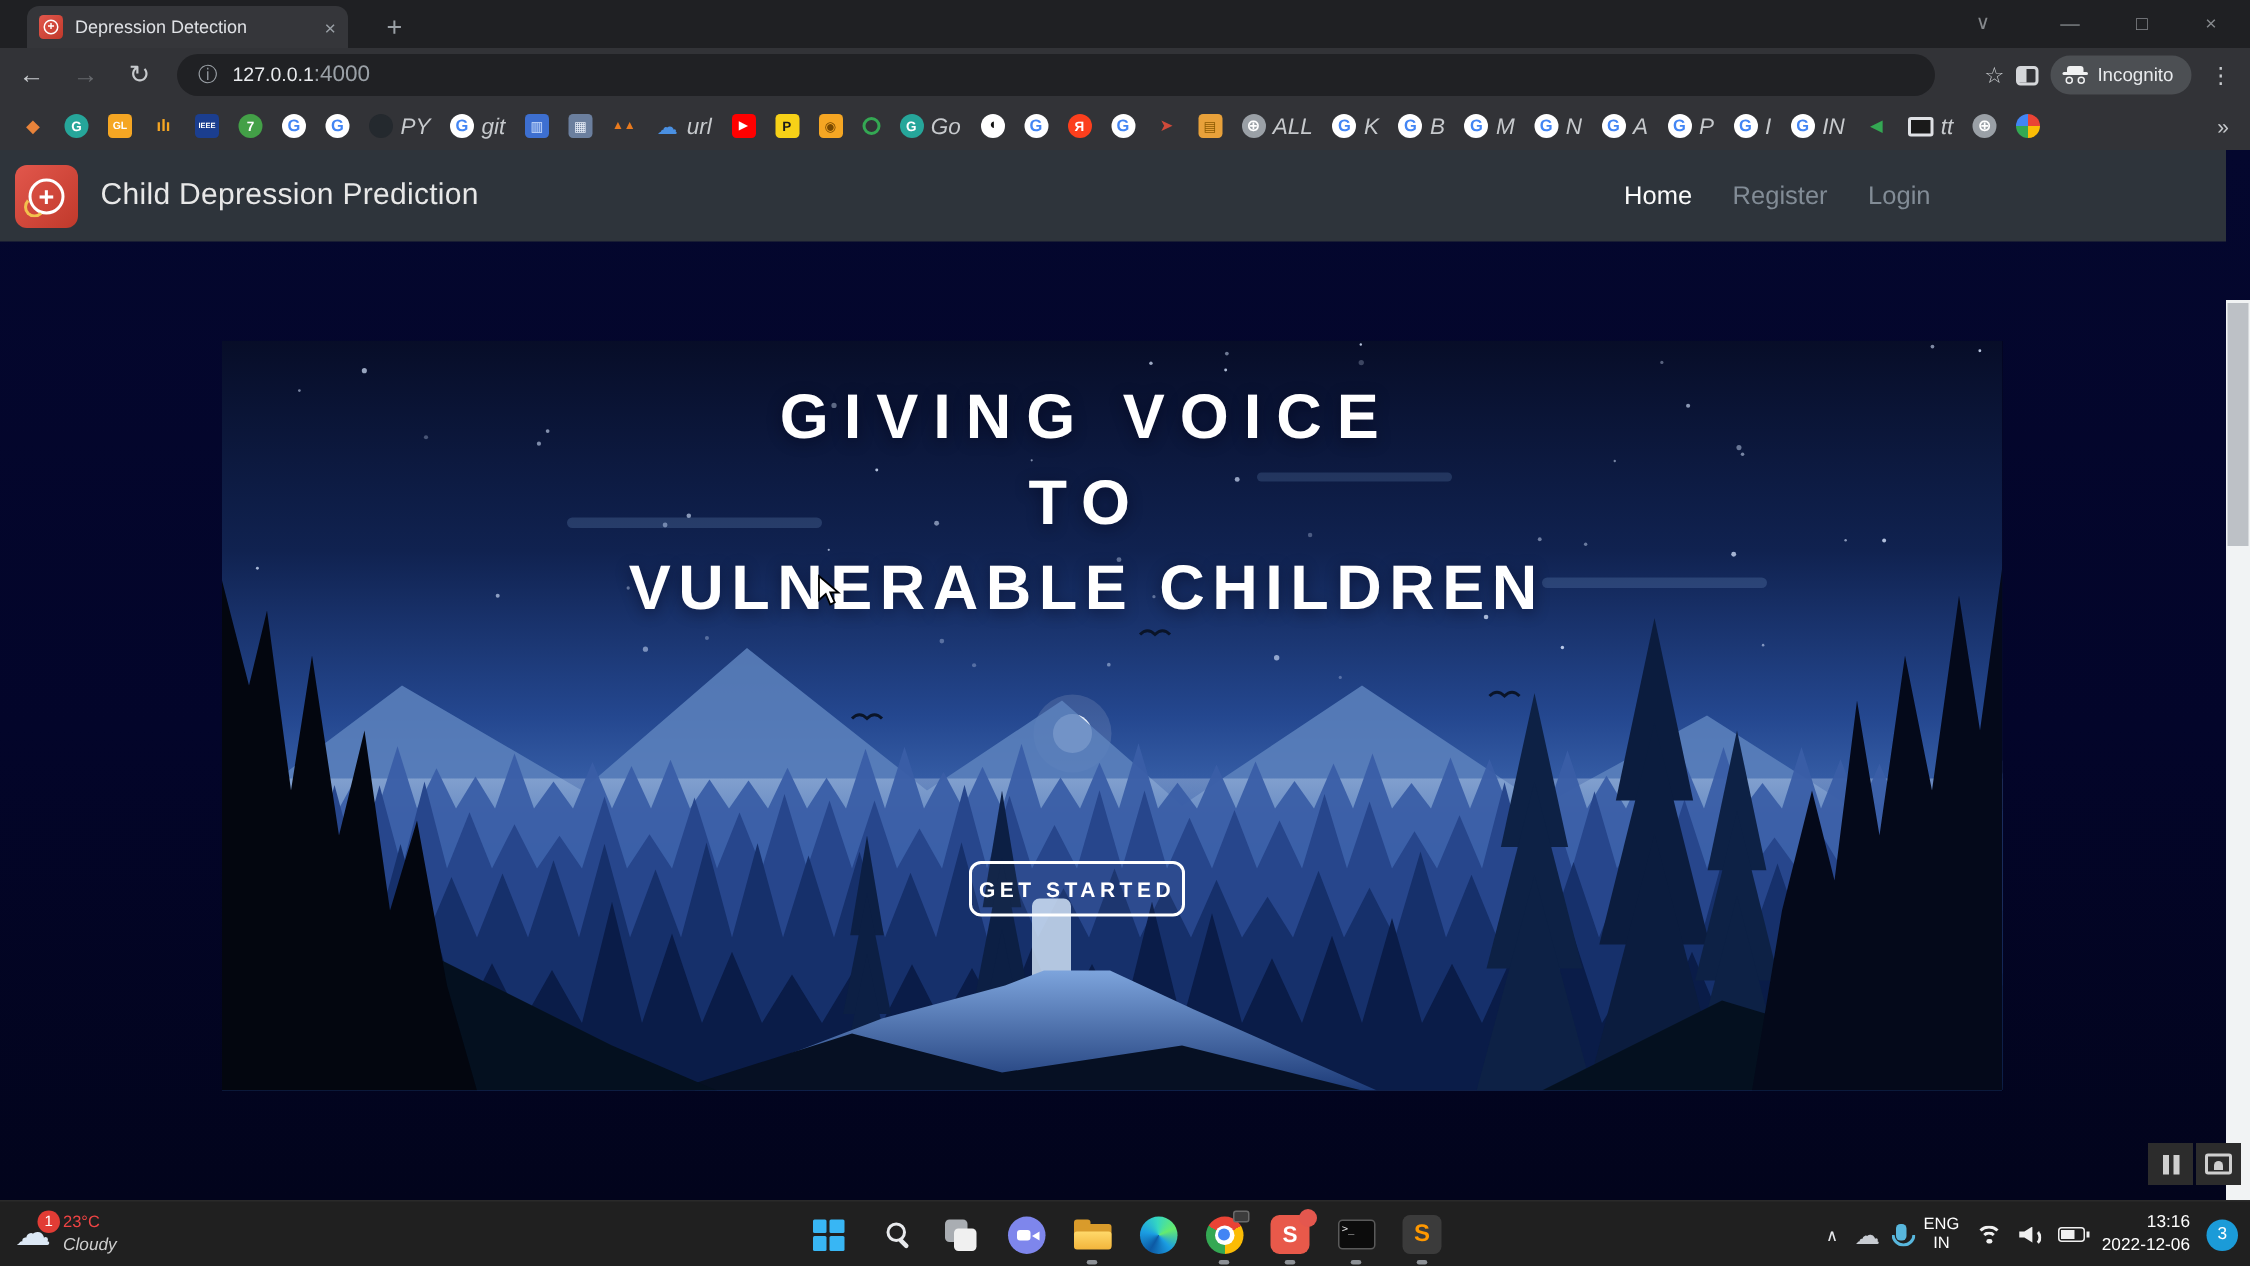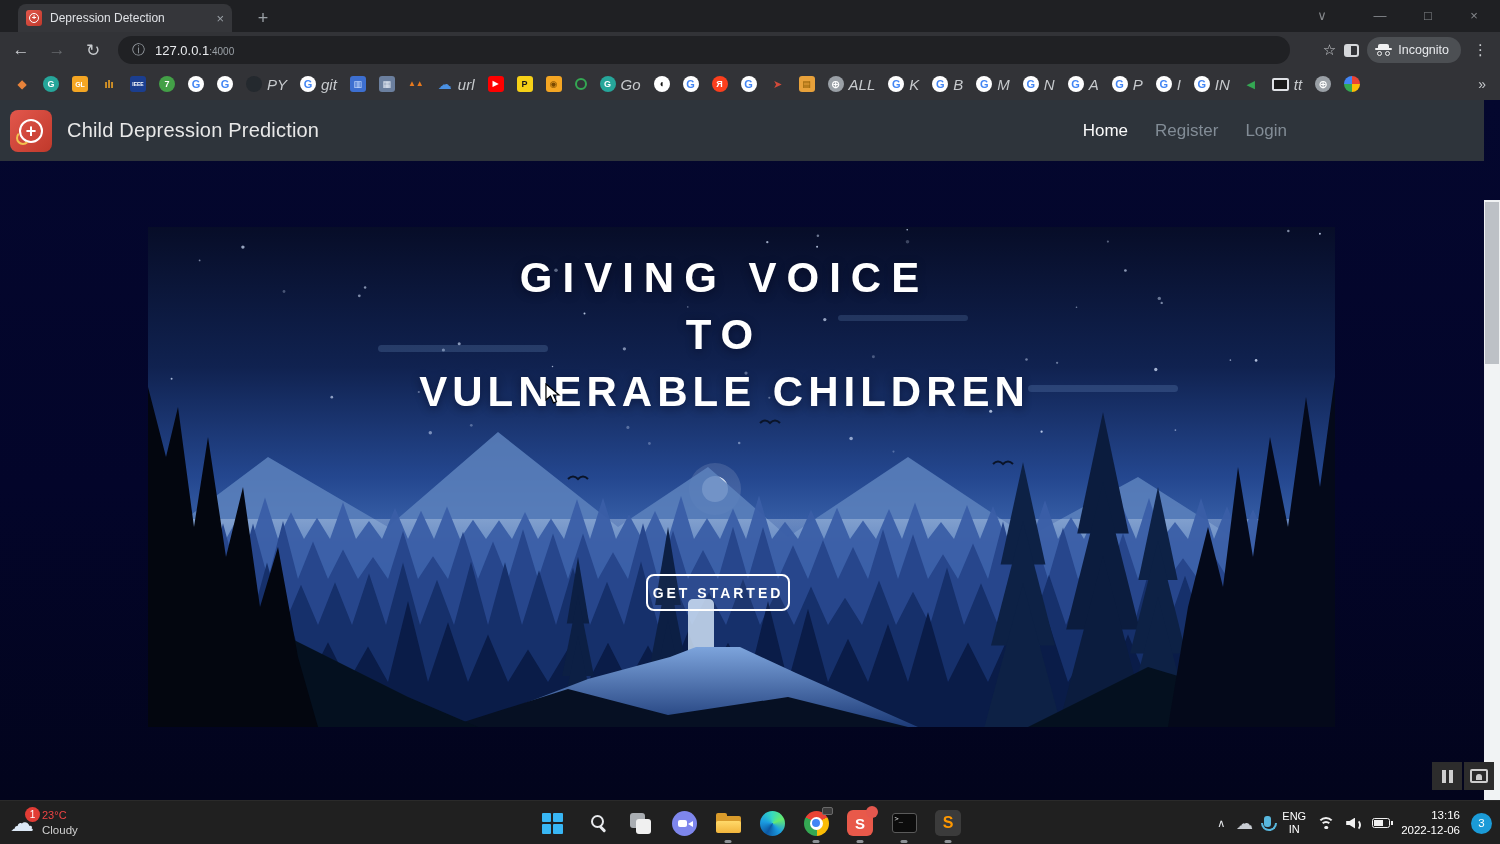--- a/index.html
+++ b/index.html
@@ -23,21 +23,21 @@
 
   #toolbar { position:absolute; left:0; top:32px; width:1500px; height:36px; background:#323337;
     display:flex; align-items:center; }
   .navbtn { width:30px; height:30px; display:flex; align-items:center; justify-content:center;
     color:#c7cacd; font-size:17px; margin-left:6px; border-radius:50%; }
   .navbtn.dim { color:#66696d; }
   #addressbar { position:absolute; left:118px; top:36px; width:1172px; height:28px; background:#202124;
     border-radius:14px; display:flex; align-items:center; padding:0 14px; gap:10px; }
   #addressbar .info { color:#9aa0a6; font-size:13px; }
   .url-host { color:#e8eaed; font-size:13px; }
-  .url-port { color:#9aa0a6; font-size:10px; }
+  .url-port { color:#9aa0a6; font-size:15px; }
   .tb-right { position:absolute; right:8px; top:32px; height:36px; display:flex; align-items:center; gap:8px; }
   .star { color:#c7cacd; font-size:15px; }
   .sidepanel { width:15px; height:13px; border:2px solid #d5d7da; border-radius:3px; position:relative; }
   .sidepanel::after { content:''; position:absolute; left:0; top:0; bottom:0; width:5px; background:#d5d7da; }
   .incog-pill { height:26px; background:#4c4f53; border-radius:14px; display:flex; align-items:center;
     gap:6px; padding:0 12px 0 8px;justify-content:space-between; }
   .incog-ic { position:relative; width:17px; height:12px; }
   .incog-ic .hat { position:absolute; left:3px; top:0; width:11px; height:4px; background:#f0f1f2; border-radius:2px 2px 0 0; }
   .incog-ic .brim { position:absolute; left:0; top:4px; width:17px; height:2px; background:#f0f1f2; border-radius:1px; }
   .incog-ic .gl { position:absolute; bottom:0; width:5px; height:5px; border:1.5px solid #f0f1f2; border-radius:50%; }
@@ -101,21 +101,21 @@
   #cursor { position:absolute; left:545px; top:383px; z-index:60; }
 
   
   #taskbar { position:absolute; left:0; top:800px; width:1500px; height:44px; background:#202020;
     border-top:1px solid #2a2a2a; }
   #weather { position:absolute; left:10px; top:0; height:44px; display:flex; align-items:center; gap:8px; }
   .w-cloud { position:relative; font-size:24px; color:#dce8f5; line-height:1; }
   .w-badge { position:absolute; right:-6px; top:-4px; width:15px; height:15px; background:#e23c35; color:#fff;
     border-radius:50%; font-size:10px; display:flex; align-items:center; justify-content:center; }
   .w-temp { color:#ef4444; font-size:11px; line-height:1.25; }
-  .w-cond { color:#cfcfcf; font-size:11.5px; line-height:1.25; }
+  .w-cond { color:#cfcfcf; font-size:11.5px; line-height:1.25;font-style:italic; }
   #tb-icons { position:absolute; left:50%; transform:translateX(-50%); top:0; height:44px;
     display:flex; align-items:center; }
   .tb-btn { width:44px; height:44px; display:flex; align-items:center; justify-content:center;
     position:relative; border-radius:4px; }
   .run { position:absolute; bottom:2px; left:50%; transform:translateX(-50%); width:7px; height:3px;
     border-radius:2px; background:#8d9196; }
   .win-grid { width:21px; height:21px; display:grid; grid-template-columns:1fr 1fr; grid-template-rows:1fr 1fr; gap:2px; }
   .win-grid i { background:#38b6f4; border-radius:1px; }
   .search-glass { width:13px; height:13px; border:2.5px solid #e8eaed; border-radius:50%; position:relative; margin:-4px -2px 0 0; }
   .search-glass::after { content:''; position:absolute; width:2.5px; height:8px; background:#e8eaed;

